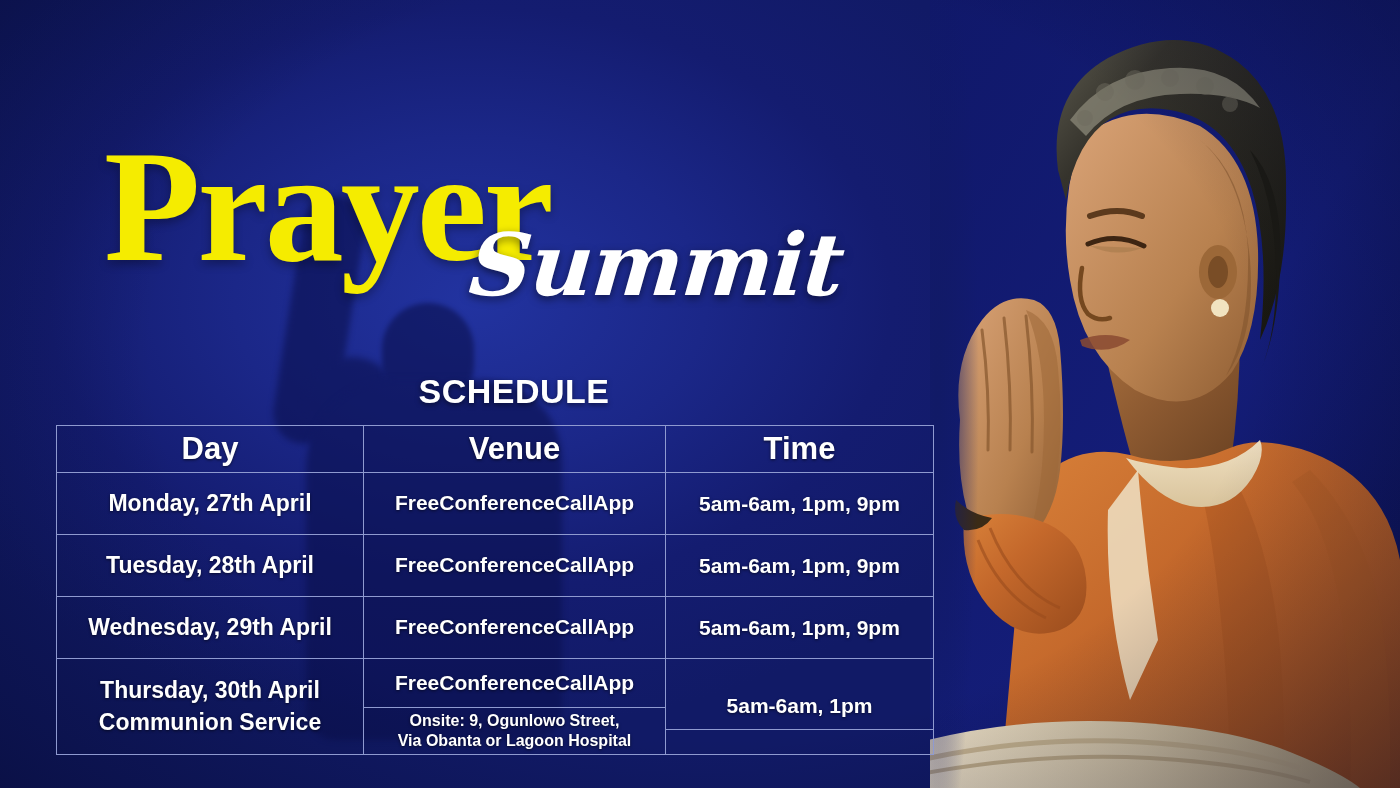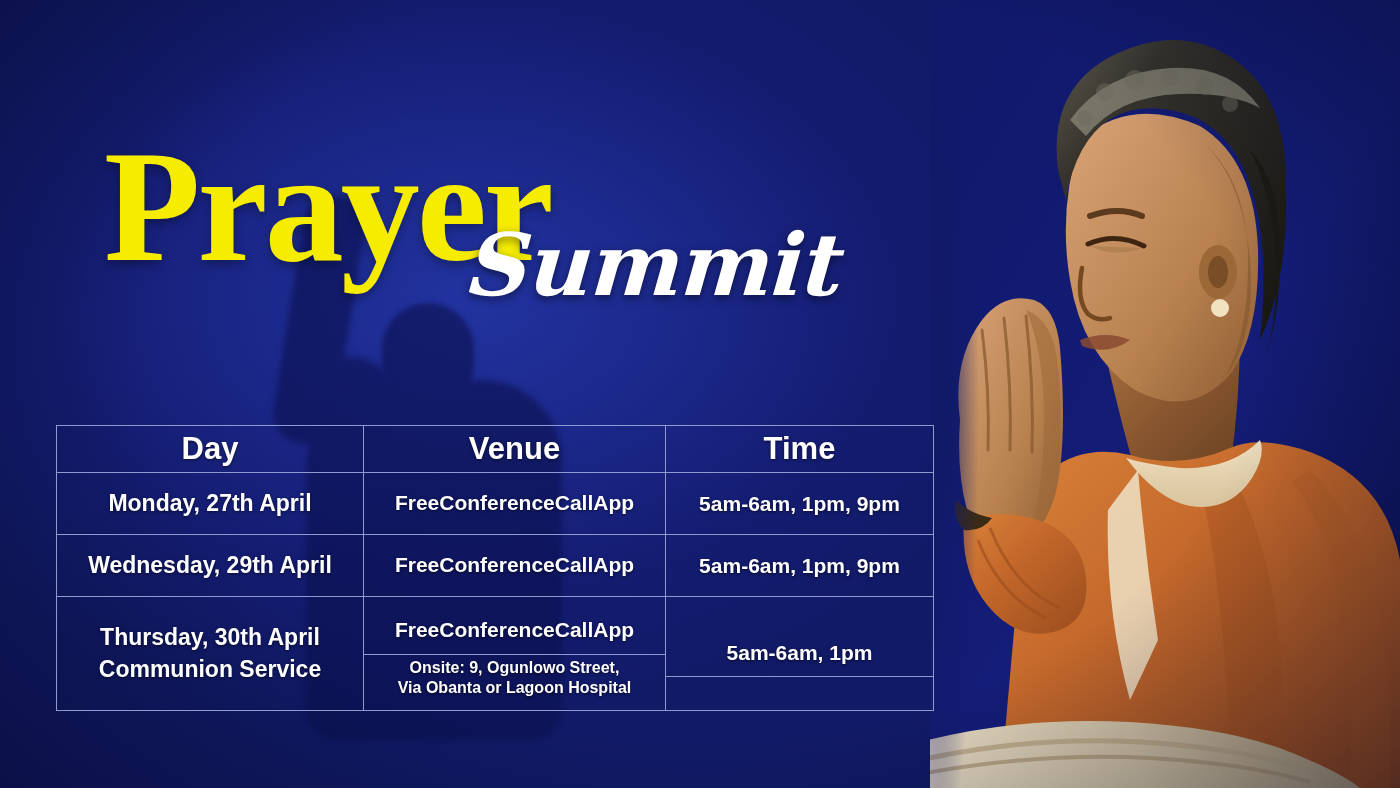--- a/index.html
+++ b/index.html
@@ -327,32 +327,38 @@
     </svg>
   </div>
 
   <div class="bg-vignette"></div>
 
   <div class="headline-block">
     <div class="word-prayer">Prayer</div>
     <div class="word-summit">Summit</div>
   </div>
 
+  <div class="schedule-title">SCHEDULE</div>
 
   <table class="schedule-table">
     <thead>
       <tr>
         <th class="col-day">Day</th>
         <th class="col-venue">Venue</th>
         <th class="col-time">Time</th>
       </tr>
     </thead>
     <tbody>
       <tr class="row-normal">
         <td class="cell-day">Monday, 27th April</td>
+        <td class="cell-venue">FreeConferenceCallApp</td>
+        <td class="cell-time">5am-6am, 1pm, 9pm</td>
+      </tr>
+      <tr class="row-normal">
+        <td class="cell-day">Tuesday, 28th April</td>
         <td class="cell-venue">FreeConferenceCallApp</td>
         <td class="cell-time">5am-6am, 1pm, 9pm</td>
       </tr>
       <tr class="row-normal">
         <td class="cell-day">Wednesday, 29th April</td>
         <td class="cell-venue">FreeConferenceCallApp</td>
         <td class="cell-time">5am-6am, 1pm, 9pm</td>
       </tr>
       <tr>
         <td class="cell-day">

